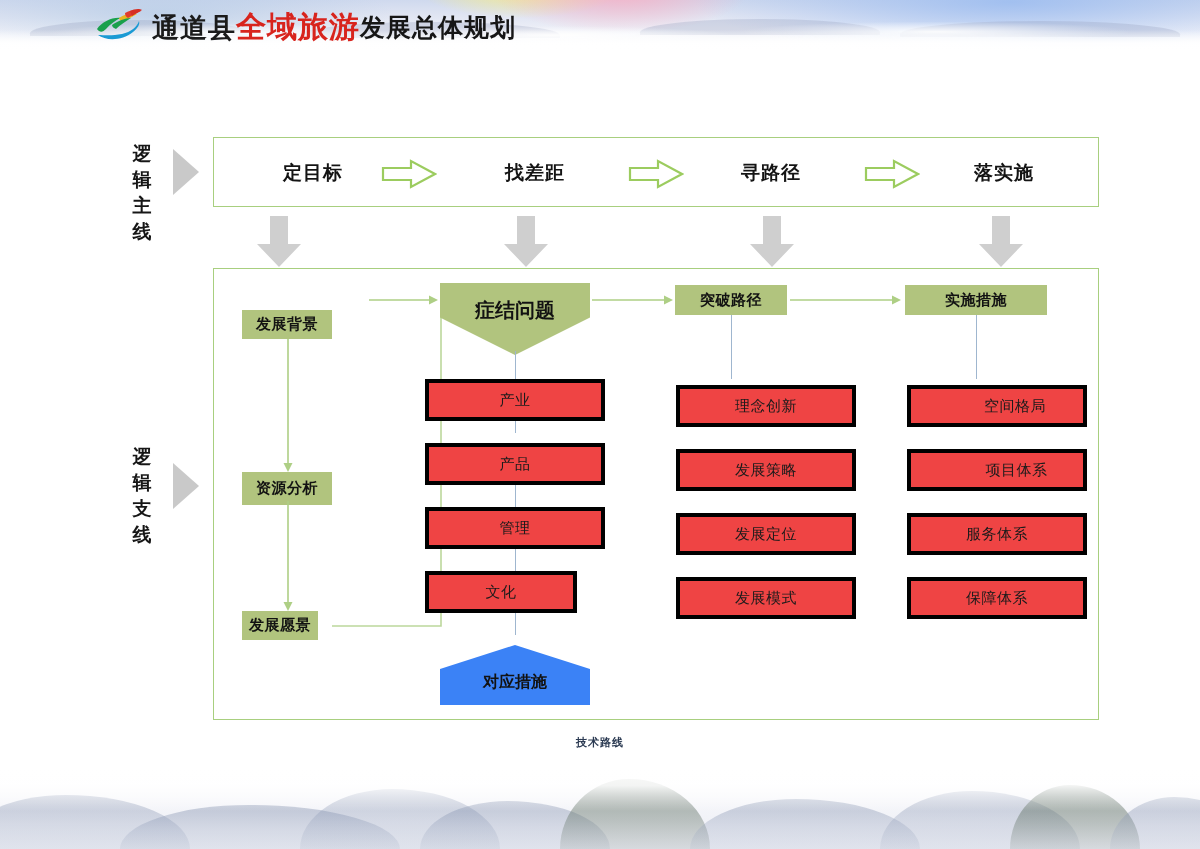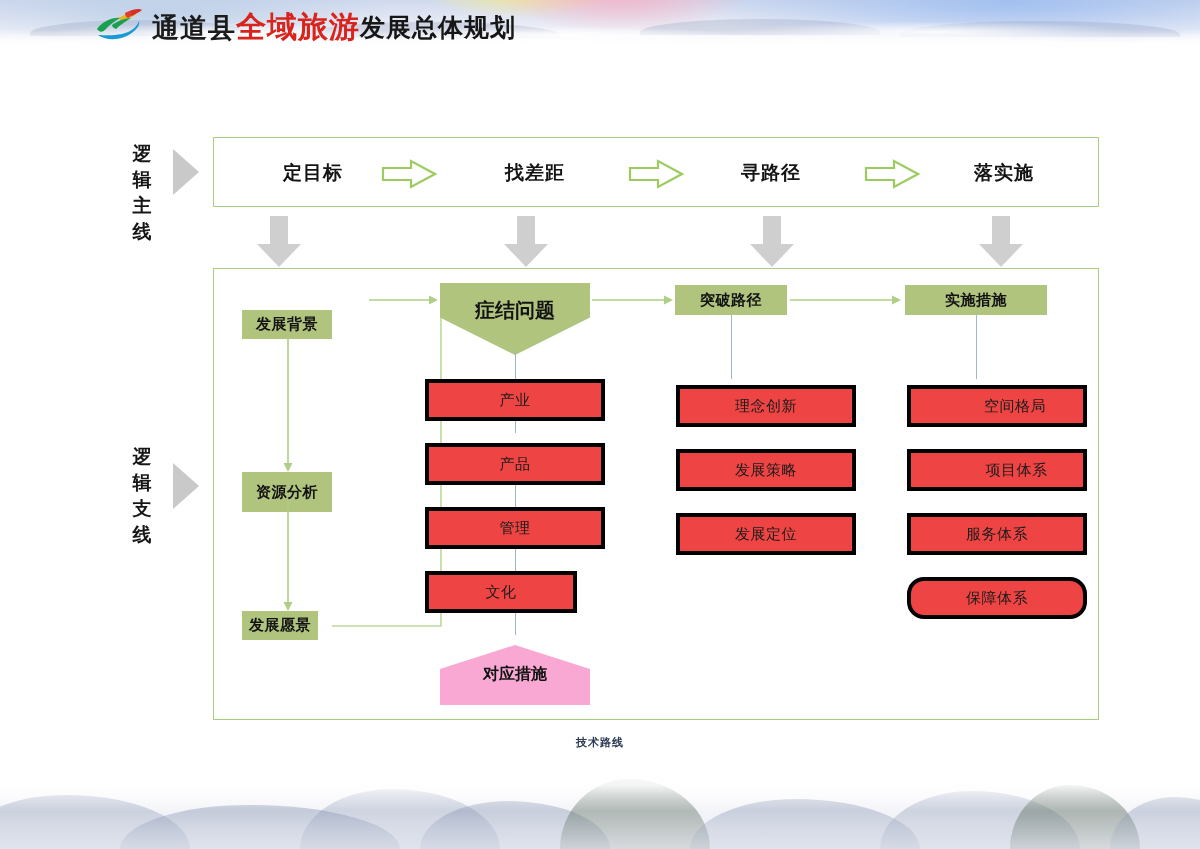--- a/index.html
+++ b/index.html
@@ -152,25 +152,25 @@
   .pent-down {
     position: absolute;
     background: #b1c47e;
     clip-path: polygon(0 0, 100% 0, 100% 48%, 50% 100%, 0 48%);
     display: flex; align-items: flex-start; justify-content: center;
     font-size: 20px; font-weight: 700; color: #121212;
     padding-top: 14px;
   }
   .pent-up {
     position: absolute;
-    background: #f9a8d4;
+    background: #3b82f6;
     clip-path: polygon(50% 0, 100% 40%, 100% 100%, 0 100%, 0 40%);
     display: flex; align-items: flex-end; justify-content: center;
     font-size: 16px; font-weight: 700; color: #121212;
-    padding-bottom: 20px;
+    padding-bottom: 12px;
   }
 
   
   .vline   { position: absolute; width: 1px; background: #9fb6cf; }
   .svg-conn { position: absolute; overflow: visible; }
 
   #caption {
     position: absolute; left: 0; top: 735px; width: 1200px;
     text-align: center;
     font-size: 11px; color: #2b3a52; font-weight: 700;
@@ -248,21 +248,21 @@
     <div>逻</div>
     <div>辑</div>
     <div>支</div>
     <div>线</div>
   </div>
   <div class="side-tri" style="left:173px; top:463px;"></div>
 
   <div id="branch-box">
 
     <div class="pill" style="left:28px;  top:41px;  width:90px; height:29px;">发展背景</div>
-    <div class="pill" style="left:28px;  top:203px; width:90px; height:40px;">资源分析</div>
+    <div class="pill" style="left:28px;  top:203px; width:90px; height:33px;">资源分析</div>
     <div class="pill" style="left:28px;  top:342px; width:76px; height:29px;">发展愿景</div>
 
     <svg class="svg-conn" style="left:66px; top:70px; width:16px; height:134px;" viewBox="0 0 16 134">
       <line x1="8" y1="0" x2="8" y2="126" stroke="#aecf85" stroke-width="1.6"></line>
       <polygon points="3.5,124 12.5,124 8,133" fill="#aecf85"></polygon>
     </svg>
     <svg class="svg-conn" style="left:66px; top:232px; width:16px; height:111px;" viewBox="0 0 16 111">
       <line x1="8" y1="0" x2="8" y2="103" stroke="#aecf85" stroke-width="1.6"></line>
       <polygon points="3.5,101 12.5,101 8,110" fill="#aecf85"></polygon>
     </svg>
@@ -291,32 +291,33 @@
     <svg class="svg-conn" style="left:378px; top:23px; width:82px; height:16px;" viewBox="0 0 82 16">
       <line x1="0" y1="8" x2="74" y2="8" stroke="#aecf85" stroke-width="1.6"></line>
       <polygon points="72,3.5 72,12.5 81,8" fill="#aecf85"></polygon>
     </svg>
 
     <div class="pill" style="left:461px; top:16px; width:112px; height:30px;">突破路径</div>
     <div class="vline" style="left:517px; top:46px; height:64px;"></div>
     <div class="wbox" style="left:462px; top:116px; width:180px; height:42px;">理念创新</div>
     <div class="wbox" style="left:462px; top:180px; width:180px; height:42px;">发展策略</div>
     <div class="wbox" style="left:462px; top:244px; width:180px; height:42px;">发展定位</div>
+    <div class="wbox" style="left:462px; top:308px; width:180px; height:42px;">发展模式</div>
 
     <svg class="svg-conn" style="left:576px; top:23px; width:112px; height:16px;" viewBox="0 0 112 16">
       <line x1="0" y1="8" x2="104" y2="8" stroke="#aecf85" stroke-width="1.6"></line>
       <polygon points="102,3.5 102,12.5 111,8" fill="#aecf85"></polygon>
     </svg>
 
     <div class="pill" style="left:691px; top:16px; width:142px; height:30px;">实施措施</div>
     <div class="vline" style="left:762px; top:46px; height:64px;"></div>
     <div class="wbox" style="left:693px; top:116px; width:180px; height:42px;padding-left:36px;">空间格局</div>
     <div class="wbox" style="left:693px; top:180px; width:180px; height:42px;padding-left:39px;">项目体系</div>
     <div class="wbox" style="left:693px; top:244px; width:180px; height:42px;">服务体系</div>
-    <div class="wbox" style="left:693px; top:308px; width:180px; height:42px;border-radius:17px;">保障体系</div>
+    <div class="wbox" style="left:693px; top:308px; width:180px; height:42px;">保障体系</div>
 
   </div>
 
   <div id="caption">技术路线</div>
 
   <div id="footer-art">
     <div class="peak" style="left:-40px; width:230px; height:54px;"></div>
     <div class="peak" style="left:120px; width:280px; height:44px;"></div>
     <div class="peak" style="left:300px; width:200px; height:60px;"></div>
     <div class="peak" style="left:420px; width:190px; height:48px;"></div>

